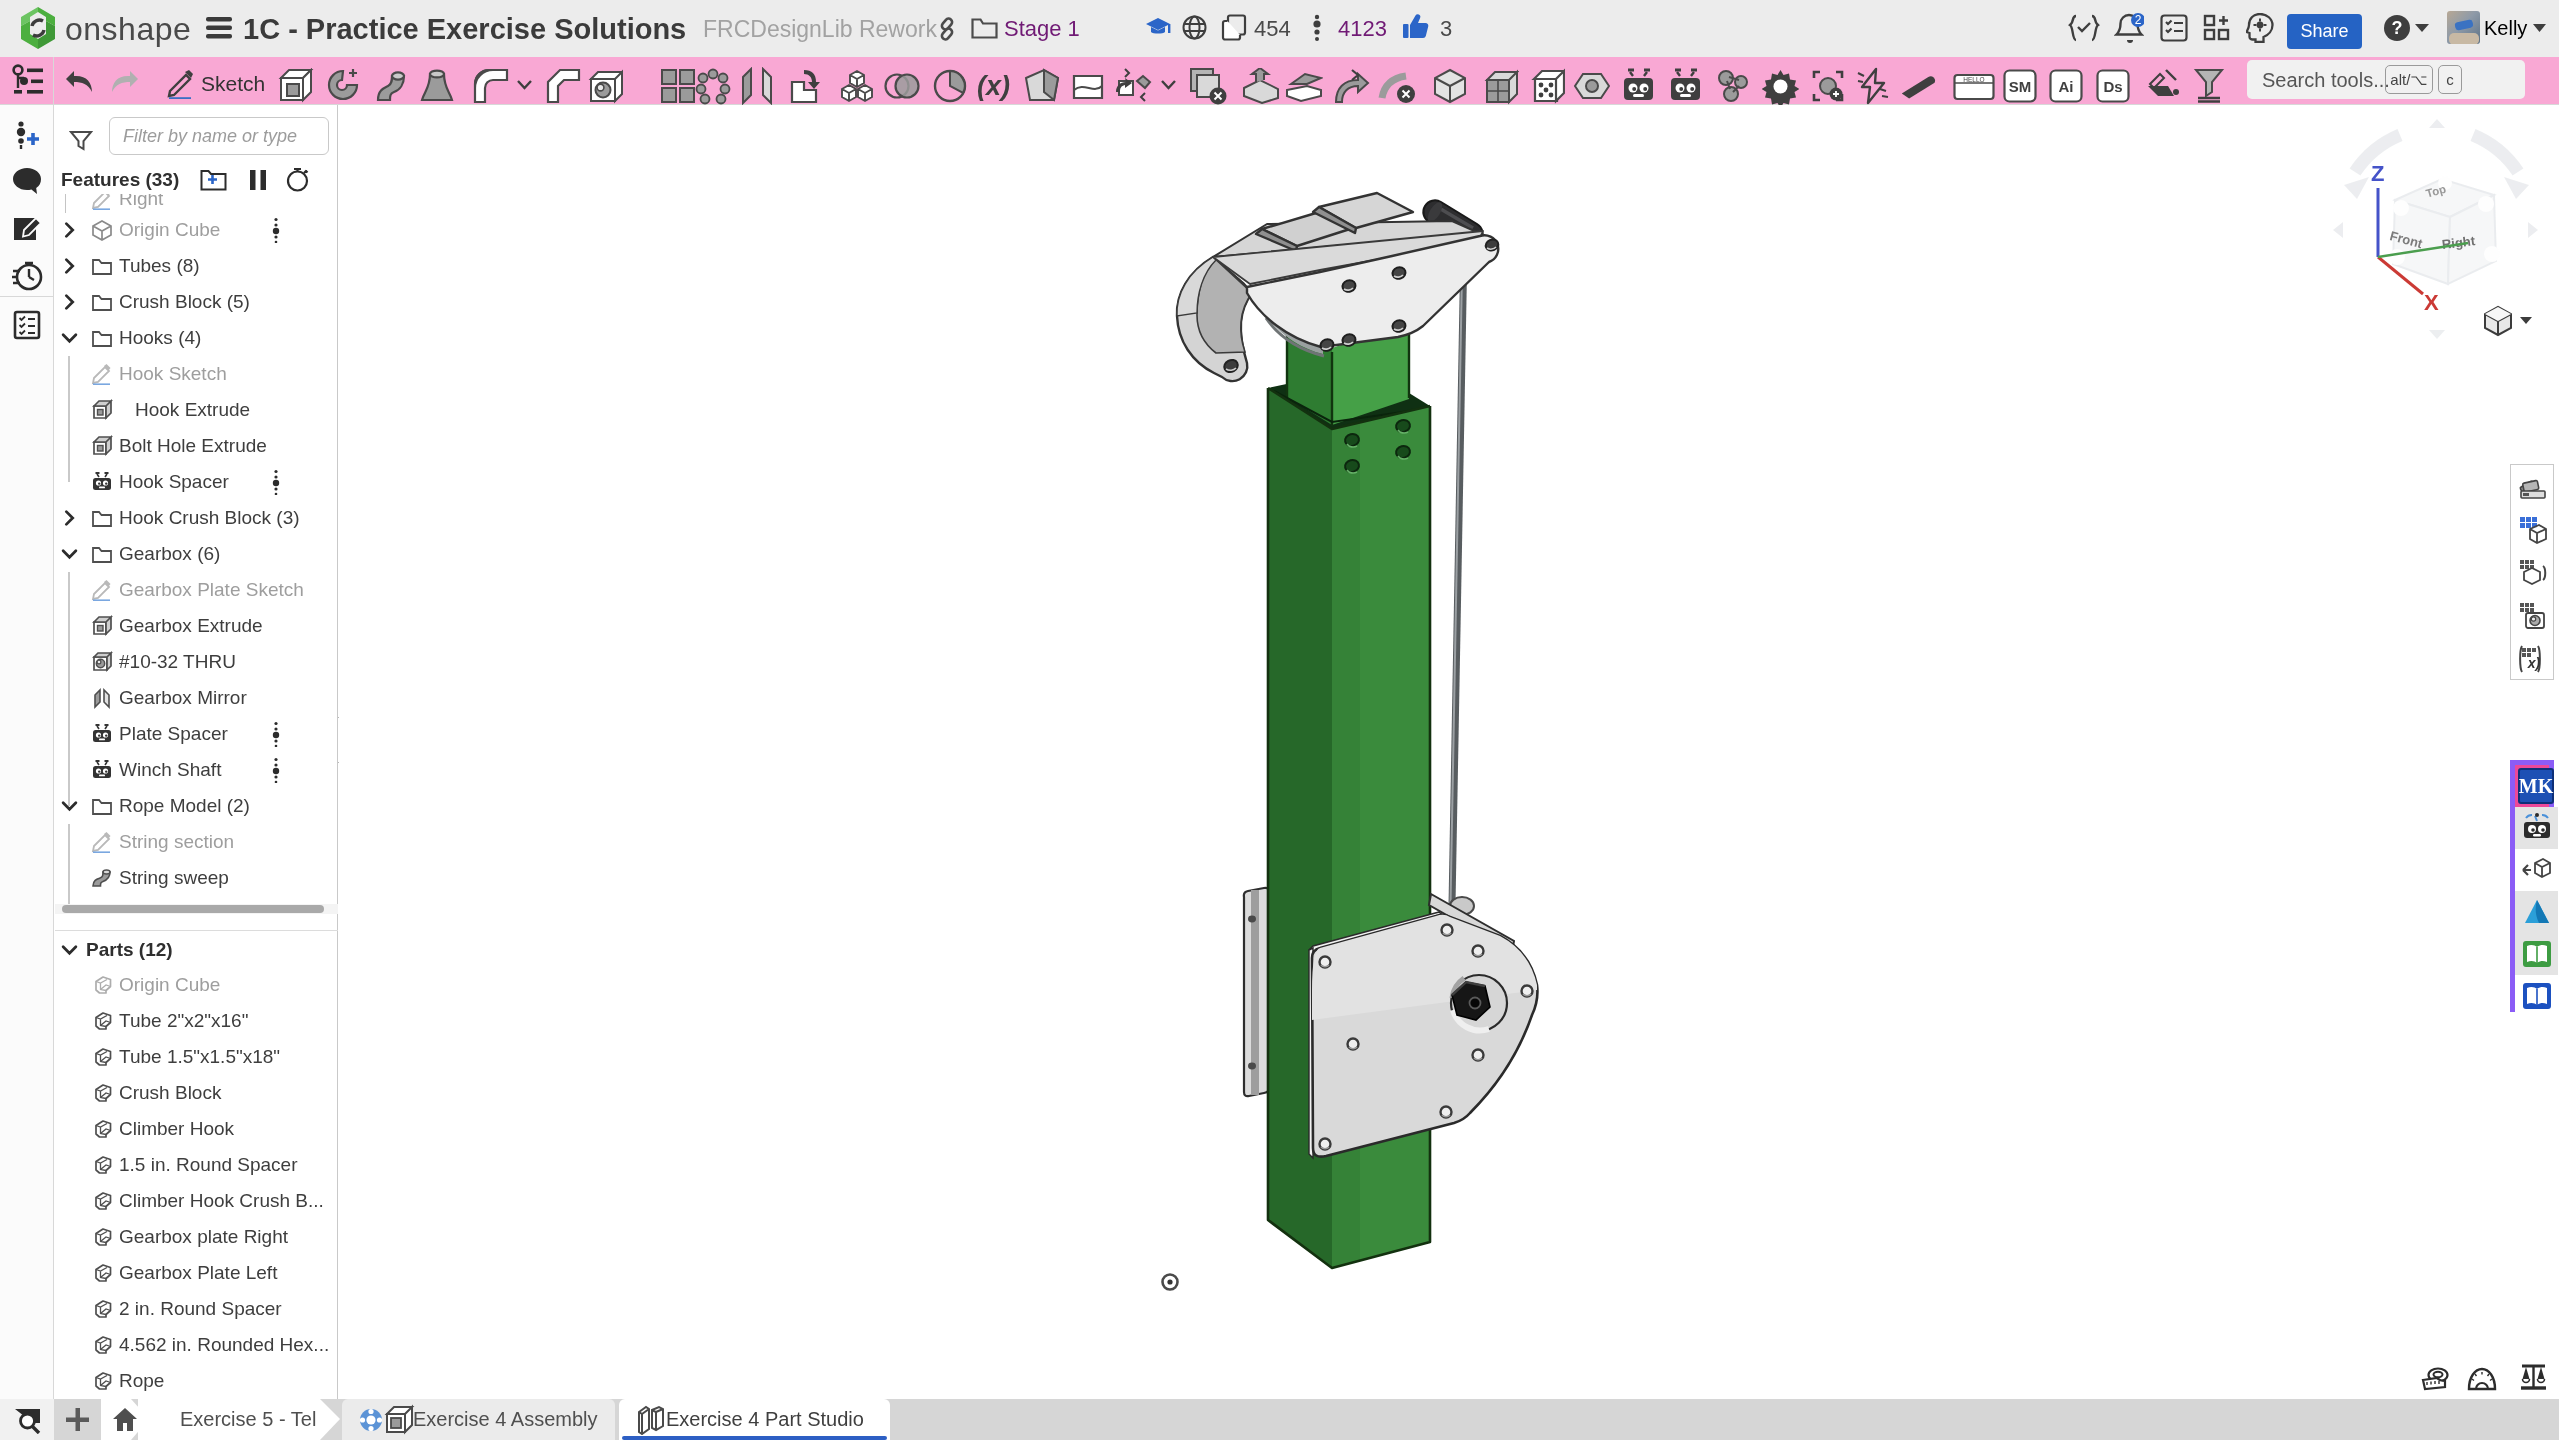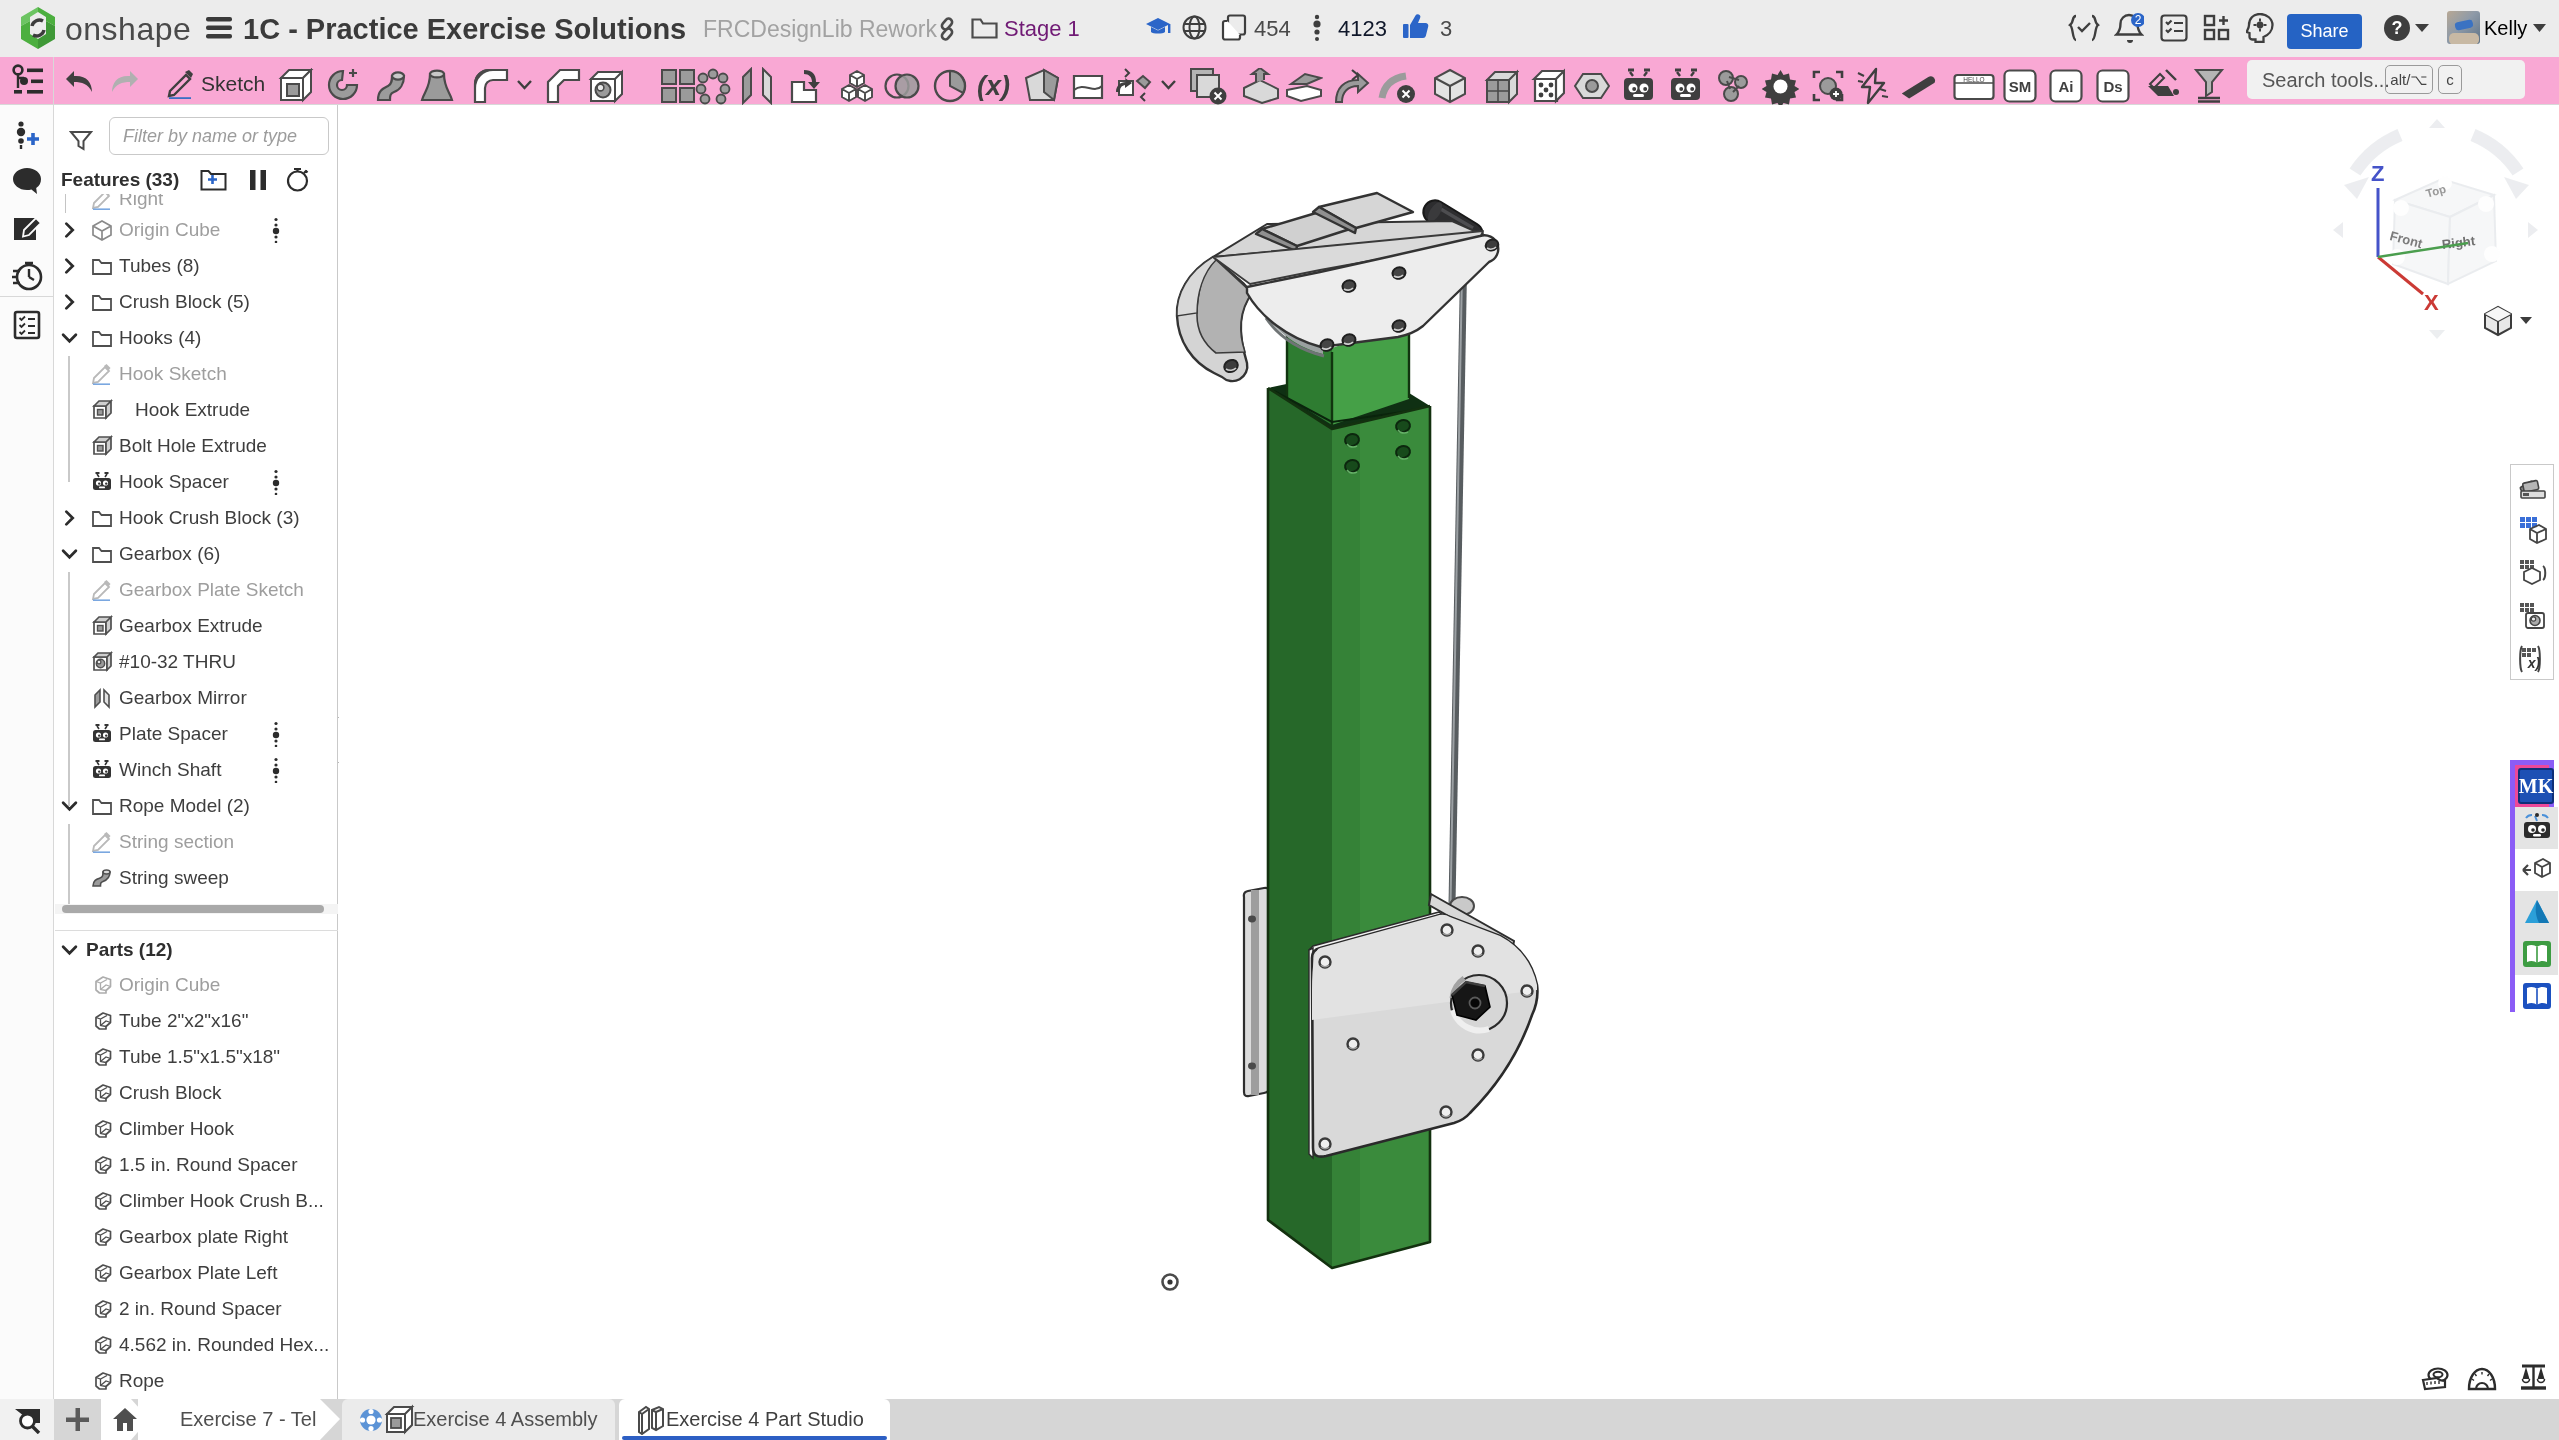--- a/index.html
+++ b/index.html
@@ -67,21 +67,21 @@
     <rect x="7" y="1.5" width="17" height="19" rx="2"></rect>
     <path d="M19 21 v2.5 a2 2 0 0 1 -2 2 H4 a2 2 0 0 1 -2 -2 V9 a2 2 0 0 1 2 -2 h2.5" fill="#fff"></path>
   </svg>
   <div class="abs" style="left:1254px;top:16px;font-size:22px;color:#4a4a4a">454</div>
   <svg class="icon" style="left:1310px;top:13px" width="14" height="30" viewBox="0 0 14 30" fill="#3e3e3e">
     <circle cx="7" cy="4" r="2.2"></circle>
       <circle cx="7" cy="11" r="3.6"></circle>
       <circle cx="7" cy="19" r="2.6"></circle>
       <circle cx="7" cy="26" r="2"></circle>
   </svg>
-  <div class="abs" style="left:1338px;top:16px;font-size:22px;color:#0f172a">4123</div>
+  <div class="abs" style="left:1338px;top:16px;font-size:22px;color:#701a75">4123</div>
   <svg class="icon" style="left:1402px;top:14px" width="27" height="26" viewBox="0 0 27 26" fill="#2b65c8">
     <rect x="1" y="10" width="5.5" height="14" rx="1"></rect>
     <path d="M8 24 V11 L13.5 1.5 a2.6 2.6 0 0 1 4.6 2.4 L16 9 h7.5 a2.8 2.8 0 0 1 2.7 3.5 l-2.4 9.4 a2.8 2.8 0 0 1 -2.7 2.1 Z"></path>
   </svg>
   <div class="abs" style="left:1440px;top:16px;font-size:22px;color:#4a4a4a">3</div>
 
   <svg class="icon" style="left:2068px;top:14px" width="32" height="28" viewBox="0 0 32 28" fill="none" stroke="#3e3e3e" stroke-width="2.4">
     <path d="M7 2 C3 2 4.5 8 2 10 L1 11 C4.5 13 3 26 7 26" transform="translate(1,0)"></path>
     <path d="M25 2 C29 2 27.5 8 30 10 L31 11 C27.5 13 29 26 25 26" transform="translate(-1,0)"></path>
     <path d="M10 13 l4 4 l8 -8"></path>
@@ -1029,21 +1029,21 @@
   </svg>
   <svg class="icon" style="left:66px;top:9px" width="23" height="23" viewBox="0 0 23 23" fill="#5a5a5a">
       <rect x="9.5" y="0" width="4.5" height="23"></rect>
       <rect x="0" y="9.5" width="23" height="4.5"></rect>
     </svg>
   <div class="abs" style="left:101px;top:0;width:48px;height:41px;background:#fff;clip-path:polygon(0 0,30px 0,48px 20px,30px 41px,0 41px)"></div>
   <svg class="icon" style="left:112px;top:8px" width="26" height="25" viewBox="0 0 26 25" fill="#4f4f4f">
     <path d="M13 1 L25 12 H21 V24 H15 V16 H11 V24 H5 V12 H1 Z"></path>
   </svg>
   <div class="abs" style="left:138px;top:0;width:202px;height:41px;background:#fff;clip-path:polygon(0 0,182px 0,202px 20px,182px 41px,0 41px)">
-    <div class="abs tabtxt" style="left:42px;top:9px">Exercise 7 - Tel</div>
+    <div class="abs tabtxt" style="left:42px;top:9px">Exercise 5 - Tel</div>
   </div>
   <div class="abs" style="left:342px;top:0;width:273px;height:41px;background:#ebebeb;border-radius:6px 6px 0 0">
     <svg class="icon" style="left:17px;top:9px" width="24" height="24" viewBox="0 0 24 24">
       <circle cx="12" cy="12" r="11" fill="#5b93d6"></circle>
       <circle cx="12" cy="12" r="4.6" fill="#fff"></circle>
       <circle cx="12" cy="3.5" r="2.6" fill="#fff"></circle>
         <circle cx="12" cy="20.5" r="2.6" fill="#fff"></circle>
       <circle cx="3.5" cy="12" r="2.6" fill="#fff"></circle>
         <circle cx="20.5" cy="12" r="2.6" fill="#fff"></circle>
     </svg>

